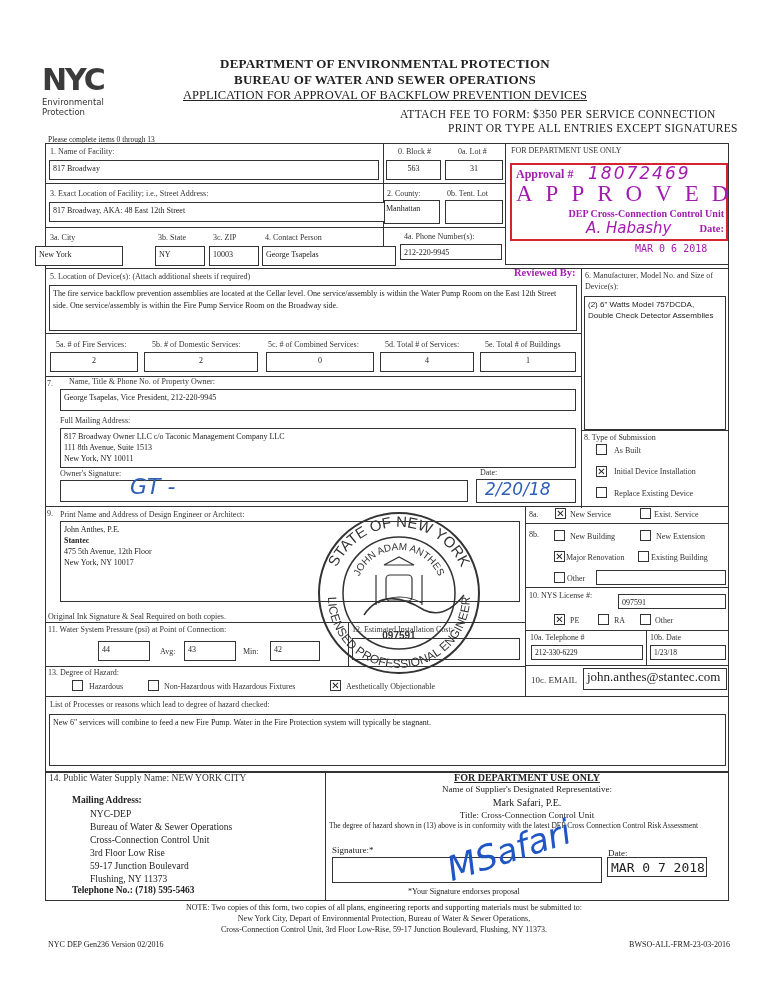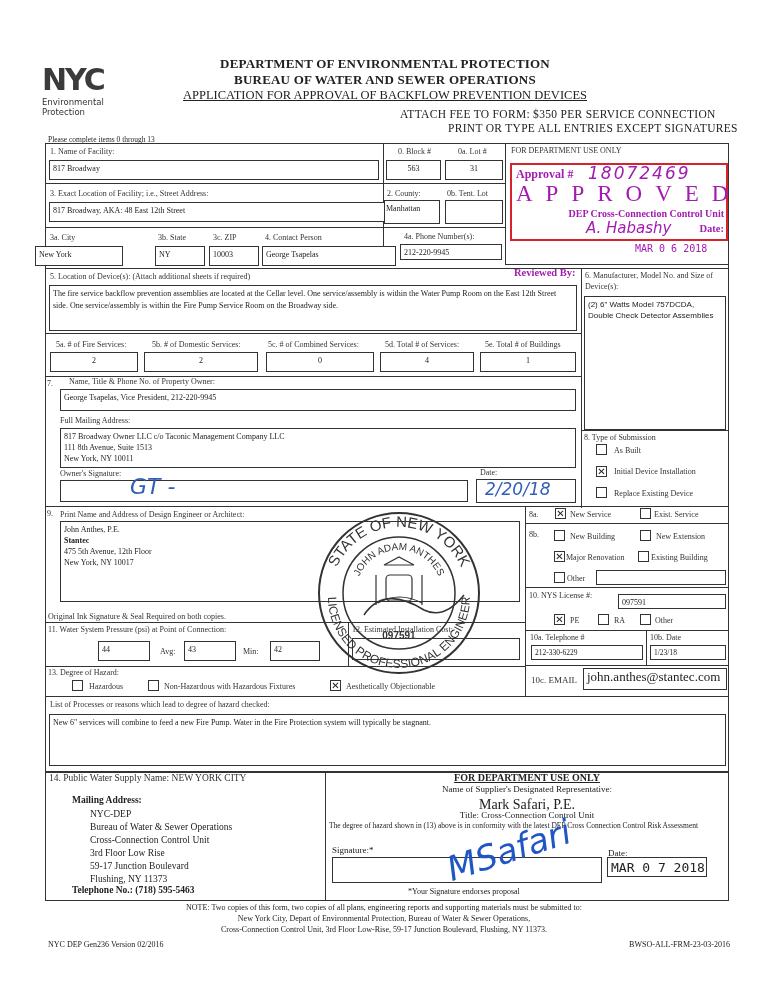--- a/index.html
+++ b/index.html
@@ -237,21 +237,21 @@
   <div>Cross-Connection Control Unit</div>
   <div>3rd Floor Low Rise</div>
   <div>59-17 Junction Boulevard</div>
   <div>Flushing, NY  11373</div>
 </div>
 <div class="abs" style="left:72px;top:885px;font-size:9.5px;font-weight:bold;">Telephone No.: (718) 595-5463</div>
 
 <div class="box" style="left:325px;top:771px;width:1px;height:130px;border-width:0 0 0 1px;"></div>
 <div class="abs" style="left:326px;top:772px;width:402px;text-align:center;font-size:10px;font-weight:bold;text-decoration:underline;">FOR DEPARTMENT USE ONLY</div>
 <div class="abs" style="left:326px;top:784px;width:402px;text-align:center;font-size:9px;">Name of Supplier's Designated Representative:</div>
-<div class="abs" style="left:326px;top:797px;width:402px;text-align:center;font-size:14px;">Mark Safari, P.E.</div>
+<div class="abs" style="left:326px;top:797px;width:402px;text-align:center;font-size:10px;">Mark Safari, P.E.</div>
 <div class="abs" style="left:326px;top:810px;width:402px;text-align:center;font-size:9px;">Title: Cross-Connection Control Unit</div>
 <div class="abs" style="left:329px;top:821px;width:395px;font-size:7.5px;line-height:10px;">The degree of hazard shown in (13) above is in conformity with the latest DEP Cross Connection Control Risk Assessment</div>
 <div class="abs" style="left:332px;top:845px;font-size:9px;font-weight:normal;">Signature:*</div>
 <div class="fld" style="left:332px;top:857px;width:270px;height:26px;"></div>
 <div class="abs hand" style="left:445px;top:830px;font-size:34px;color:#1f56c4;transform:rotate(-18deg);">MSafari</div>
 <div class="abs" style="left:608px;top:848px;font-size:9px;">Date:</div>
 <div class="fld" style="left:607px;top:857px;width:100px;height:20px;font-family:'DejaVu Sans Mono',monospace;font-size:13px;line-height:15px;">MAR 0 7 2018</div>
 <div class="abs" style="left:360px;top:887px;font-size:8px;margin-left:48px;">*Your Signature endorses proposal</div>
 
 <div class="abs" style="left:0;top:903px;width:768px;text-align:center;font-size:8px;">NOTE: Two copies of this form, two copies of all plans, engineering reports and supporting materials must be submitted to:</div>

